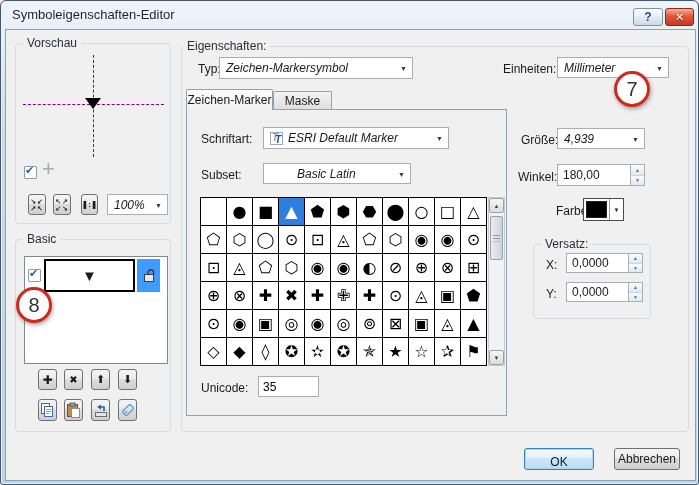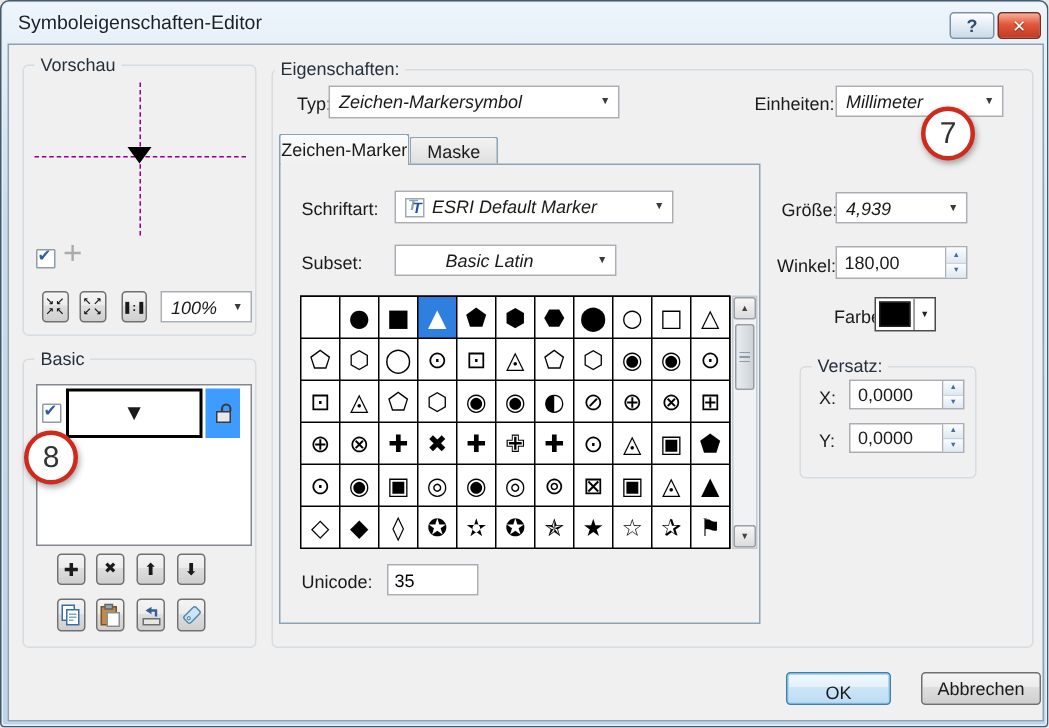--- a/index.html
+++ b/index.html
@@ -372,16 +372,16 @@
     <div class="val">0,0000</div>
     <div class="updown">
       <div>▲</div>
       <div>▼</div>
     </div>
   </div>
 
   <div class="btn btn-default" style="left:523px;top:447px;width:70px;height:22px;">
     <span>OK</span>
   </div>
-  <div class="btn" style="left:613px;top:447px;width:80px;height:22px;">
+  <div class="btn" style="left:613px;top:447px;width:66px;height:22px;">
     <span>Abbrechen</span>
   </div>
 </div>
 
 </body></html>

